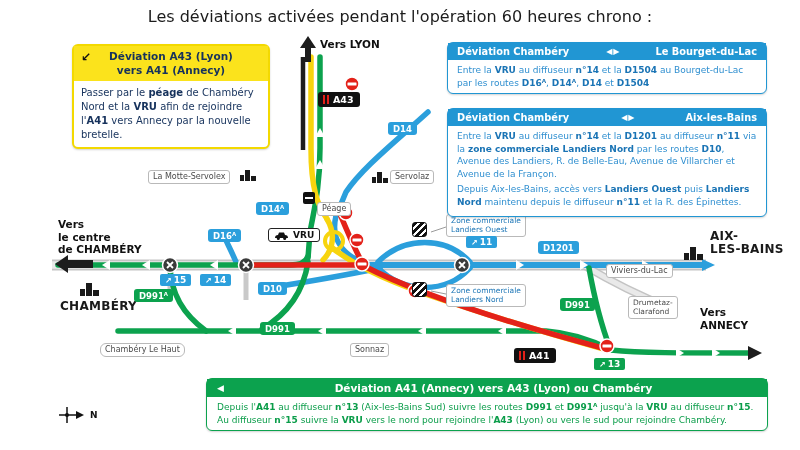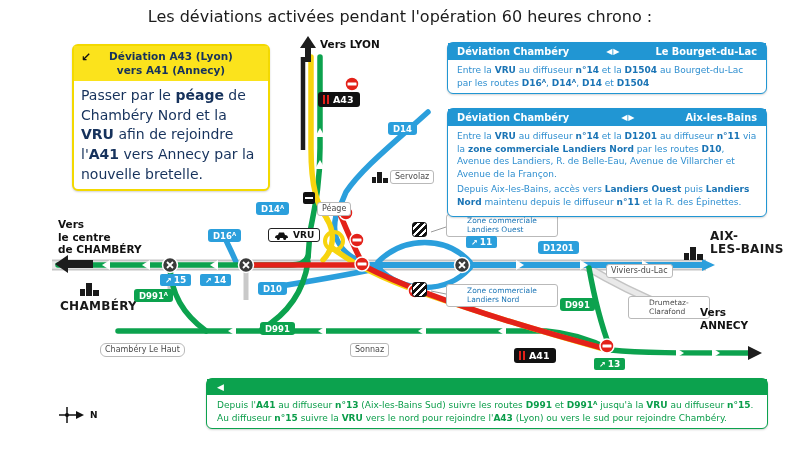--- a/index.html
+++ b/index.html
@@ -5,21 +5,21 @@
   html,body{margin:0;padding:0;background:#fff;}
   .stage{position:relative;width:800px;height:450px;background:#fff;overflow:hidden;
          font-family:"DejaVu Sans","Liberation Sans",sans-serif;}
   .title{position:absolute;left:0;right:0;top:7px;text-align:center;font-size:16px;color:#1c1c1c;}
   svg.map{position:absolute;left:0;top:0;z-index:1;}
 
   
   .abs{position:absolute;z-index:2;}
   .lbl{background:#fff;border:1px solid #b9b9b9;border-radius:3px;padding:1px 4px;
        font-size:8px;color:#4a4a4a;white-space:nowrap;line-height:1.2;}
-  .lbl2{background:#fff;border:1px solid #b9b9b9;border-radius:3px;padding:1px 20px;
+  .lbl2{background:#fff;border:1px solid #b9b9b9;border-radius:3px;padding:1px 4px;
         font-size:7.5px;color:#1a74b5;line-height:1.25;}
   .lbl2 span{display:block;}
   .lbl2.grey{color:#4a4a4a;}
   .badge-d{background:#2b9fdc;color:#fff;font-weight:bold;font-size:8.5px;
            padding:1.5px 5px;border-radius:3px;white-space:nowrap;}
   .badge-d.green{background:#0ca24e;}
   .badge-a{background:#111;color:#fff;font-weight:bold;font-size:9.5px;
            padding:2px 6px 2px 4px;border-radius:3px;display:flex;align-items:center;gap:3px;}
   .badge-exit{background:#2b9fdc;color:#fff;font-weight:bold;font-size:9px;
               padding:1px 5px;border-radius:2px;display:flex;align-items:center;gap:2px;}
@@ -35,21 +35,21 @@
   .zicon{width:13px;height:13px;border-radius:3px;border:1px solid #111;
          background:repeating-linear-gradient(135deg,#111 0 3px,#fff 3px 5px);}
   .compass{display:flex;align-items:center;gap:2px;font-weight:bold;font-size:9px;color:#111;}
 
   
   .box{position:absolute;z-index:3;border-radius:6px;background:#fff;box-shadow:0 1px 2px rgba(0,0,0,.18);}
   .ybox{border:2px solid #f3d900;}
   .ybox-head{position:relative;background:#fbe31c;color:#16325c;font-weight:bold;font-size:10.5px;
              text-align:center;padding:4px 6px;line-height:1.3;}
   .ybox-head .dev{position:absolute;left:7px;top:4px;font-size:12px;color:#111;}
-  .ybox-body{padding:5px 7px;font-size:14px;color:#16325c;line-height:1.4;}
+  .ybox-body{padding:5px 7px;font-size:10px;color:#16325c;line-height:1.4;}
   .ybox-body .b{font-weight:700;}
   .bbox{border:1.5px solid #2196d3;}
   .bbox-head{background:#2196d3;color:#fff;font-weight:bold;font-size:9.8px;display:flex;
              justify-content:space-between;align-items:center;padding:3px 9px;}
   .bbox-head .da{font-size:8px;letter-spacing:-1px;}
   .bbox-body{padding:4px 9px;font-size:9px;color:#2f8fd0;line-height:1.4;}
   .bbox-body .b{font-weight:700;color:#1a74b5;}
   .bbox-body p{margin:0 0 3px 0;}
   .gbox{border:1.5px solid #0ca24e;}
   .gbox-head{background:#0ca24e;color:#fff;font-weight:bold;font-size:10.5px;display:flex;
@@ -339,17 +339,18 @@
     </div>
     <div class="bbox-body">
       <p><span>Entre la </span><span class="b">VRU</span><span> au diffuseur </span><span class="b">n°14</span><span> et la </span><span class="b">D1201</span><span> au diffuseur </span><span class="b">n°11</span><span> via la </span><span class="b">zone commerciale Landiers Nord</span><span> par les routes </span><span class="b">D10</span><span>, Avenue des Landiers, R. de Belle-Eau, Avenue de Villarcher et Avenue de la Françon.</span></p>
       <p><span>Depuis Aix-les-Bains, accès vers </span><span class="b">Landiers Ouest</span><span> puis </span><span class="b">Landiers Nord</span><span> maintenu depuis le diffuseur </span><span class="b">n°11</span><span> et la R. des Épinettes.</span></p>
     </div>
   </div>
 
   <div class="box gbox" style="left:206px;top:378px;width:560px;">
     <div class="gbox-head">
       <span class="la">◀</span>
+      <span class="t">Déviation A41 (Annecy) vers A43 (Lyon) ou Chambéry</span>
     </div>
     <div class="gbox-body"><span>Depuis l'</span><span class="b">A41</span><span> au diffuseur </span><span class="b">n°13</span><span> (Aix-les-Bains Sud) suivre les routes </span><span class="b">D991</span><span> et </span><span class="b">D991ᴬ</span><span> jusqu'à la </span><span class="b">VRU</span><span> au diffuseur </span><span class="b">n°15</span><span>. Au diffuseur </span><span class="b">n°15</span><span> suivre la </span><span class="b">VRU</span><span> vers le nord pour rejoindre l'</span><span class="b">A43</span><span> (Lyon) ou vers le sud pour rejoindre Chambéry.</span></div>
   </div>
 
 </div>
 
 </body></html>

